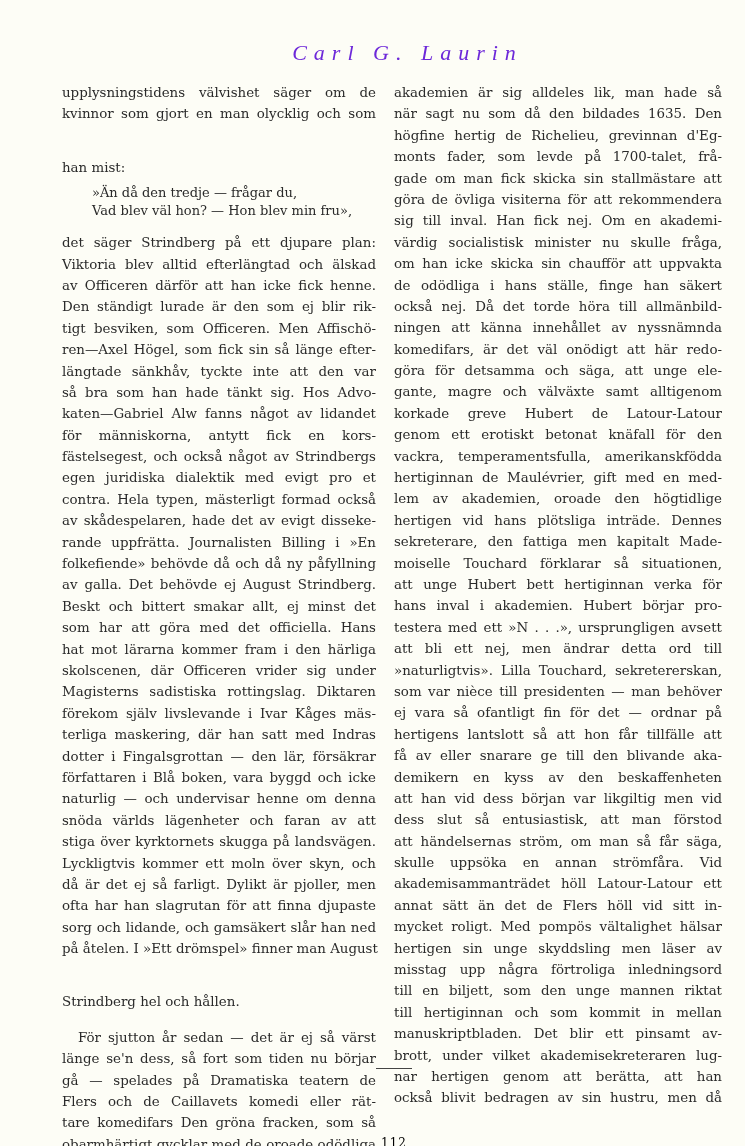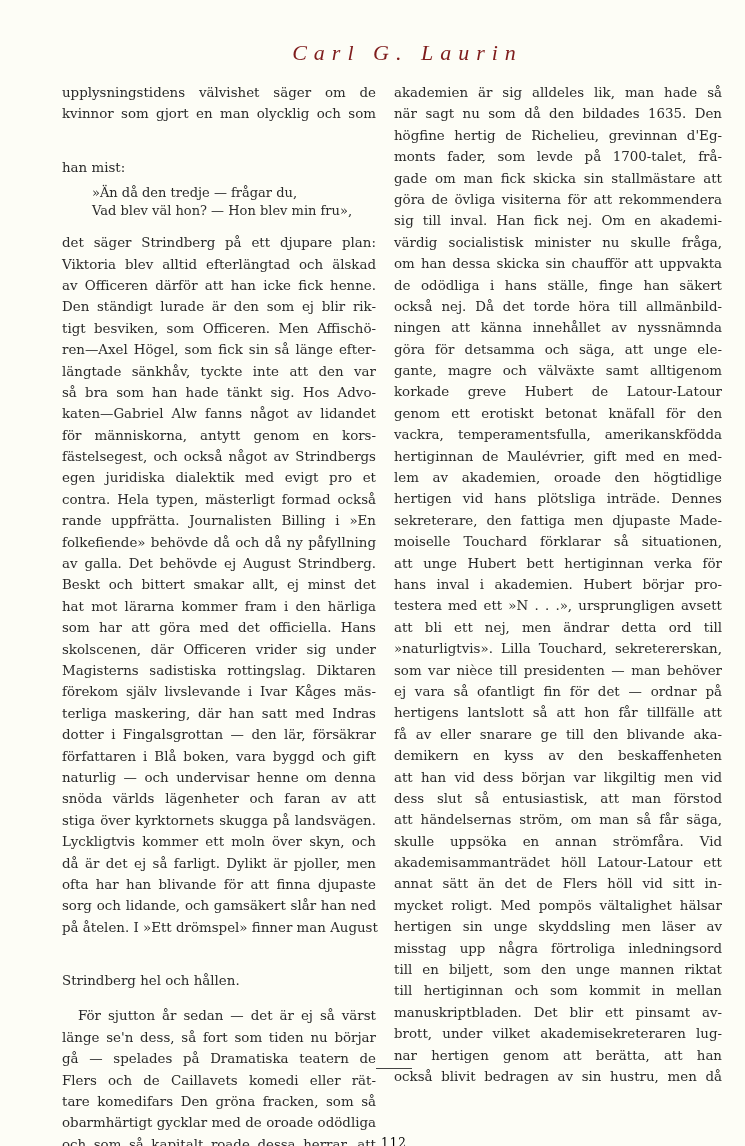--- a/index.html
+++ b/index.html
@@ -14,21 +14,21 @@
     .header {
       position: absolute; top: 40px; left: 0; width: 745px;
       text-align: center;
     }
     .header span {
       font-family: "Liberation Serif", serif;
       font-style: italic;
       font-size: 22px;
       letter-spacing: 7px;
       margin-left: 70px;
-      color: #7f1d1d;
+      color: #6d28d9;
     }
     .col {
       position: absolute; top: 82px;
       font-size: 13.4px;
       line-height: 21.4px;
     }
     .col.left { left: 62px; width: 314px; }
     .col.right { left: 394px; width: 328px; }
     .line {
       display: block;
@@ -78,42 +78,43 @@
   <div>
     <span class="line">det säger Strindberg på ett djupare plan:</span>
     <span class="line">Viktoria blev alltid efterlängtad och älskad</span>
     <span class="line">av Officeren därför att han icke fick henne.</span>
     <span class="line">Den ständigt lurade är den som ej blir rik-</span>
     <span class="line">tigt besviken, som Officeren. Men Affischö-</span>
     <span class="line">ren—Axel Högel, som fick sin så länge efter-</span>
     <span class="line">längtade sänkhåv, tyckte inte att den var</span>
     <span class="line">så bra som han hade tänkt sig. Hos Advo-</span>
     <span class="line">katen—Gabriel Alw fanns något av lidandet</span>
-    <span class="line">för människorna, antytt genom en kors-</span>
+    <span class="line">för människorna, antytt fick en kors-</span>
     <span class="line">fästelsegest, och också något av Strindbergs</span>
     <span class="line">egen juridiska dialektik med evigt pro et</span>
     <span class="line">contra. Hela typen, mästerligt formad också</span>
+    <span class="line">av skådespelaren, hade det av evigt disseke-</span>
     <span class="line">rande uppfrätta. Journalisten Billing i »En</span>
     <span class="line">folkefiende» behövde då och då ny påfyllning</span>
     <span class="line">av galla. Det behövde ej August Strindberg.</span>
     <span class="line">Beskt och bittert smakar allt, ej minst det</span>
+    <span class="line">som har att göra med det officiella. Hans</span>
     <span class="line">hat mot lärarna kommer fram i den härliga</span>
-    <span class="line">som har att göra med det officiella. Hans</span>
     <span class="line">skolscenen, där Officeren vrider sig under</span>
     <span class="line">Magisterns sadistiska rottingslag. Diktaren</span>
     <span class="line">förekom själv livslevande i Ivar Kåges mäs-</span>
     <span class="line">terliga maskering, där han satt med Indras</span>
     <span class="line">dotter i Fingalsgrottan — den lär, försäkrar</span>
-    <span class="line">författaren i Blå boken, vara byggd och gift</span>
+    <span class="line">författaren i Blå boken, vara byggd och icke</span>
     <span class="line">naturlig — och undervisar henne om denna</span>
     <span class="line">snöda världs lägenheter och faran av att</span>
     <span class="line">stiga över kyrktornets skugga på landsvägen.</span>
     <span class="line">Lyckligtvis kommer ett moln över skyn, och</span>
     <span class="line">då är det ej så farligt. Dylikt är pjoller, men</span>
-    <span class="line">ofta har han blivande för att finna djupaste</span>
+    <span class="line">ofta har han slagrutan för att finna djupaste</span>
     <span class="line">sorg och lidande, och gamsäkert slår han ned</span>
     <span class="line">på åtelen. I »Ett drömspel» finner man August</span>
     <span class="line last">Strindberg hel och hållen.</span>
   </div>
   <div class="gap"></div>
   <div>
     <span class="line indent">För sjutton år sedan — det är ej så värst</span>
     <span class="line">länge se'n dess, så fort som tiden nu börjar</span>
     <span class="line">gå — spelades på Dramatiska teatern de</span>
     <span class="line">Flers och de Caillavets komedi eller rät-</span>
@@ -128,33 +129,34 @@
 
 <div class="col right">
   <span class="line">akademien är sig alldeles lik, man hade så</span>
   <span class="line">när sagt nu som då den bildades 1635. Den</span>
   <span class="line">högfine hertig de Richelieu, grevinnan d'Eg-</span>
   <span class="line">monts fader, som levde på 1700-talet, frå-</span>
   <span class="line">gade om man fick skicka sin stallmästare att</span>
   <span class="line">göra de övliga visiterna för att rekommendera</span>
   <span class="line">sig till inval. Han fick nej. Om en akademi-</span>
   <span class="line">värdig socialistisk minister nu skulle fråga,</span>
-  <span class="line">om han dessa skicka sin chaufför att uppvakta</span>
+  <span class="line">om han icke skicka sin chaufför att uppvakta</span>
   <span class="line">de odödliga i hans ställe, finge han säkert</span>
   <span class="line">också nej. Då det torde höra till allmänbild-</span>
   <span class="line">ningen att känna innehållet av nyssnämnda</span>
+  <span class="line">komedifars, är det väl onödigt att här redo-</span>
   <span class="line">göra för detsamma och säga, att unge ele-</span>
   <span class="line">gante, magre och välväxte samt alltigenom</span>
   <span class="line">korkade greve Hubert de Latour-Latour</span>
   <span class="line">genom ett erotiskt betonat knäfall för den</span>
   <span class="line">vackra, temperamentsfulla, amerikanskfödda</span>
   <span class="line">hertiginnan de Maulévrier, gift med en med-</span>
   <span class="line">lem av akademien, oroade den högtidlige</span>
   <span class="line">hertigen vid hans plötsliga inträde. Dennes</span>
-  <span class="line">sekreterare, den fattiga men djupaste Made-</span>
+  <span class="line">sekreterare, den fattiga men kapitalt Made-</span>
   <span class="line">moiselle Touchard förklarar så situationen,</span>
   <span class="line">att unge Hubert bett hertiginnan verka för</span>
   <span class="line">hans inval i akademien. Hubert börjar pro-</span>
   <span class="line">testera med ett »N . . .», ursprungligen avsett</span>
   <span class="line">att bli ett nej, men ändrar detta ord till</span>
   <span class="line">»naturligtvis». Lilla Touchard, sekretererskan,</span>
   <span class="line">som var nièce till presidenten — man behöver</span>
   <span class="line">ej vara så ofantligt fin för det — ordnar på</span>
   <span class="line">hertigens lantslott så att hon får tillfälle att</span>
   <span class="line">få av eller snarare ge till den blivande aka-</span>

